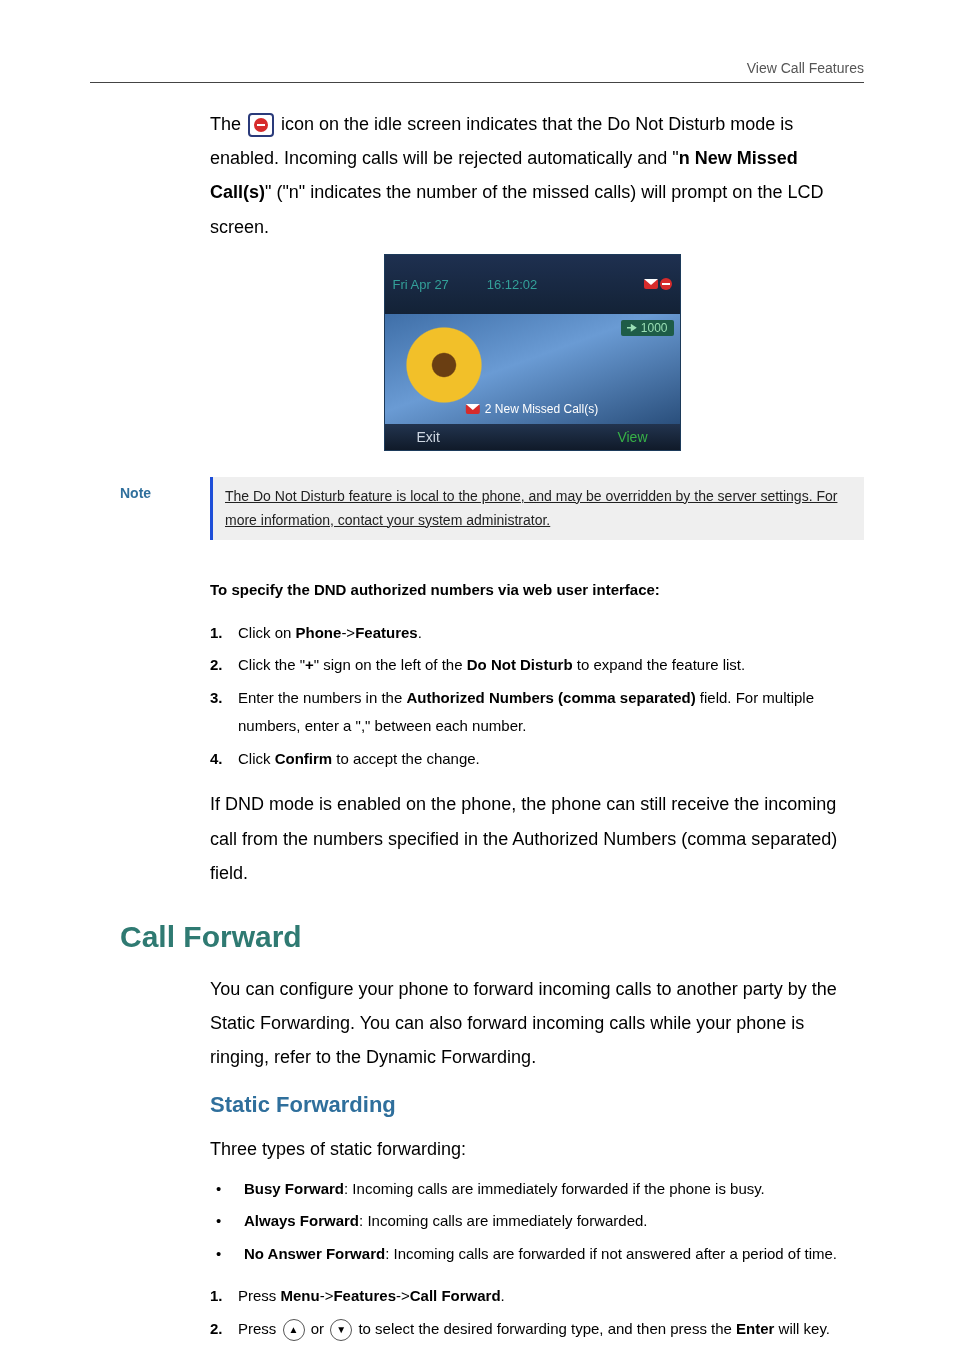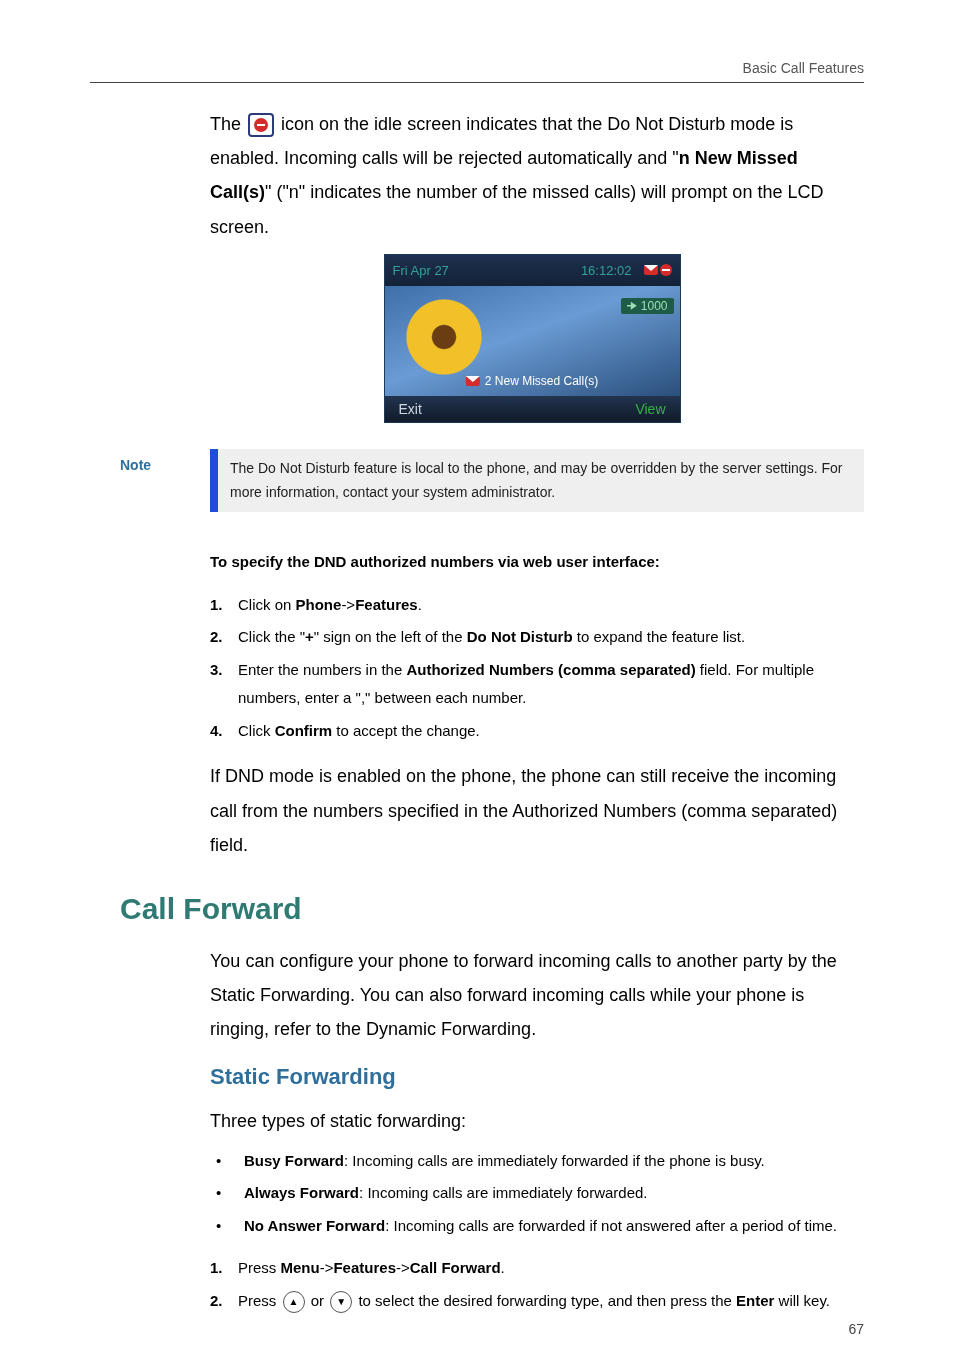--- a/index.html
+++ b/index.html
@@ -72,26 +72,26 @@
     font-family: Arial, sans-serif;
     font-size: 13px;
     color: #fff;
     background: #1b2b44;
   }
   .ps-top {
     display: flex;
     justify-content: space-between;
     align-items: center;
     background: linear-gradient(#1e3050,#132236);
-    padding: 8px 8px;
+    padding: 22px 8px;
     font-size: 13px;
     color: #33a099;
   }
   .ps-top-left  { color: #33a099; }
-  .ps-top-mid   { color: #33a099; position:absolute; left:0; right:12px; text-align:right; }
+  .ps-top-mid   { color: #33a099; position:absolute; left:0; right:12px; text-align:center; }
   .ps-top-wrap  { position: relative; width:100%; }
   .ps-top-right { display:flex; gap:2px; align-items:center; }
   .ps-icon-mail { width:14px;height:10px;background:#d62b2b;border-radius:2px;display:inline-block;position:relative; }
   .ps-icon-mail::after{content:"";position:absolute;top:0;left:0;border-left:7px solid transparent;border-right:7px solid transparent;border-top:6px solid #fff;}
   .ps-icon-dnd  { width:12px;height:12px;border-radius:50%;background:#d62b2b;display:inline-block;position:relative; }
   .ps-icon-dnd::after{content:"";position:absolute;top:5px;left:2px;width:8px;height:2px;background:#fff;}
   .ps-body {
     height: 110px;
     background: linear-gradient(160deg,#3f6fa8 0%,#6a9bd4 45%,#2a4f7c 100%);
     position: relative;
@@ -99,21 +99,21 @@
   }
   .sunflower {
     position:absolute;
     left:14px; top:6px;
     width:90px;height:90px;
     border-radius:50%;
     background: radial-gradient(circle at 50% 50%, #6a3e12 0 18%, #f2c029 20% 58%, transparent 60%);
   }
   .ps-ext {
     position: absolute;
-    top: 12px;
+    top: 6px;
     right: 6px;
     background: #1e5c47;
     color: #9adfb5;
     font-size: 12px;
     padding: 1px 6px;
     border-radius: 2px;
     display:flex;
     align-items:center;
     gap:4px;
   }
@@ -137,21 +137,21 @@
     margin-top:8px;
   }
   .ps-missed-icon{
     width:14px;height:10px;background:#d62b2b;border-radius:2px;display:inline-block;position:relative;
   }
   .ps-missed-icon::after{content:"";position:absolute;top:0;left:0;border-left:7px solid transparent;border-right:7px solid transparent;border-top:6px solid #fff;}
   .ps-bottom {
     display:flex;
     justify-content:space-between;
     background: linear-gradient(#22344f,#101a29);
-    padding:5px 14px;
+    padding:5px 32px;
     font-size:14px;
   }
   .ps-btn-exit { color:#cfd7e2; }
   .ps-btn-view { color:#37b147; }
 
   
   .note-row {
     display: flex;
     margin: 10px 0 36px 30px;
   }
@@ -159,25 +159,26 @@
     width: 90px;
     flex: none;
     color: #2f6f9c;
     font-weight: bold;
     font-size: 14px;
     padding-top: 8px;
   }
   .note-box {
     flex: 1;
     background: #efefef;
-    border-left: 8px solid #1d4ed8;
+    border-left: 3px solid #1d4ed8;
     padding: 8px 12px;
     font-size: 14px;
     line-height: 1.7;
     color: #222;
+    text-decoration: underline;
   }
 
   .section-label {
     font-size: 15px;
     font-weight: bold;
     margin: 0 0 14px 0;
   }
   ol.numlist {
     list-style: none;
     padding-left: 0;
@@ -245,21 +246,21 @@
     bottom: 28px;
     right: 90px;
     font-size: 14px;
     color: #444;
   }
 </style>
 </head>
 <body>
 
 <div class="page">
-  <div class="header-right">Basic Call Features</div>
+  <div class="header-right">View Call Features</div>
   <hr class="header-rule">
 
   <div class="content-indent">
     <p>
       <span>The </span>
       <span class="dnd-icon">
           <span class="dnd-inner"></span>
         </span>
       <span> icon on the idle screen indicates that the Do Not Disturb mode is enabled. Incoming calls will be rejected automatically and "</span><span class="bold">n New Missed Call(s)</span><span>" ("n" indicates the number of the missed calls) will prompt on the LCD screen.</span>
     </p>

